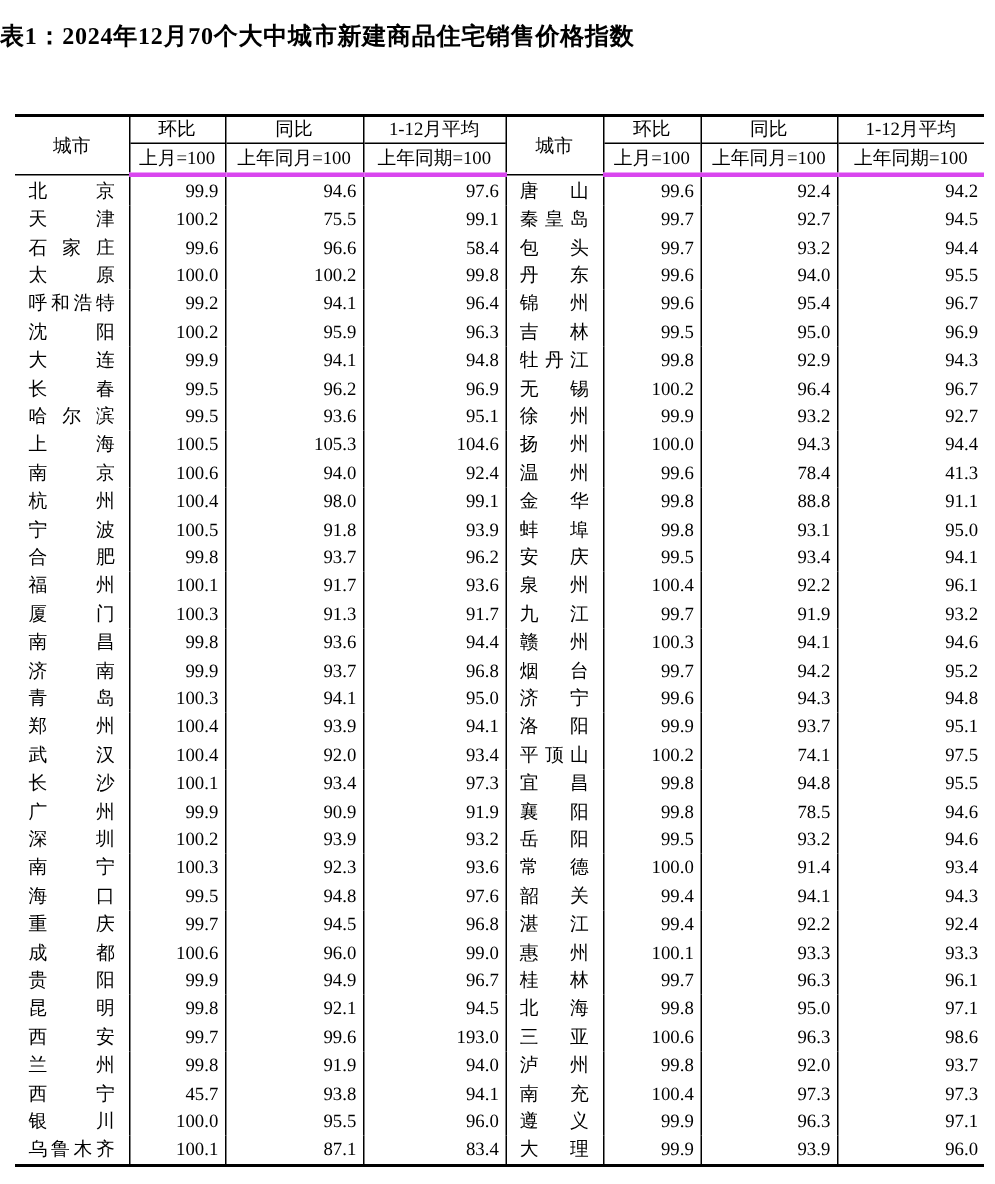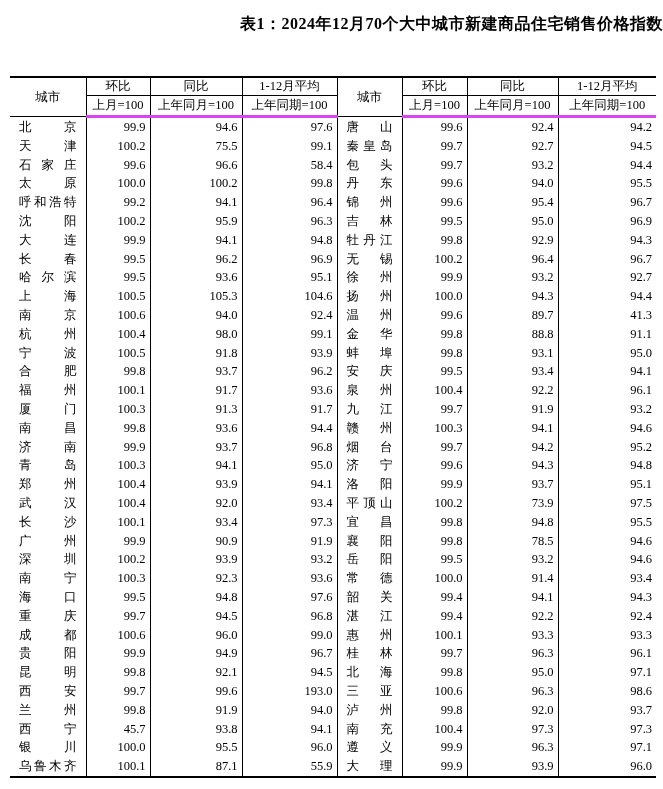--- a/index.html
+++ b/index.html
@@ -6,21 +6,21 @@
   html, body {
     margin: 0; padding: 0;
     width: 663px; height: 789px;
     background: #ffffff;
     color: #000;
     font-family: "Liberation Serif", "DejaVu Serif", serif;
     overflow: hidden;
   }
   .title {
     margin: 14px 0 12px 0;
-    text-align: right;
+    text-align: left;
     font-size: 16px;
     font-weight: bold;
     letter-spacing: 0.5px;
   }
   table.price-index {
     margin: 41px 0 0 10px;
     width: 646px;
     table-layout: fixed;
     border-collapse: collapse;
     border-top: 2.5px solid #000;
@@ -204,21 +204,21 @@
     <td class="num">94.3</td>
     <td class="num">94.4</td>
   </tr>
       <tr>
     <td class="city">南京</td>
     <td class="num">100.6</td>
     <td class="num">94.0</td>
     <td class="num">92.4</td>
     <td class="city">温州</td>
     <td class="num">99.6</td>
-    <td class="num">89.7</td>
+    <td class="num">78.4</td>
     <td class="num">41.3</td>
   </tr>
       <tr>
     <td class="city">杭州</td>
     <td class="num">100.4</td>
     <td class="num">98.0</td>
     <td class="num">99.1</td>
     <td class="city">金华</td>
     <td class="num">99.8</td>
     <td class="num">88.8</td>
@@ -304,21 +304,21 @@
     <td class="num">93.7</td>
     <td class="num">95.1</td>
   </tr>
       <tr>
     <td class="city">武汉</td>
     <td class="num">100.4</td>
     <td class="num">92.0</td>
     <td class="num">93.4</td>
     <td class="city">平顶山</td>
     <td class="num">100.2</td>
-    <td class="num">73.9</td>
+    <td class="num">74.1</td>
     <td class="num">97.5</td>
   </tr>
       <tr>
     <td class="city">长沙</td>
     <td class="num">100.1</td>
     <td class="num">93.4</td>
     <td class="num">97.3</td>
     <td class="city">宜昌</td>
     <td class="num">99.8</td>
     <td class="num">94.8</td>
@@ -441,20 +441,20 @@
     <td class="num">96.0</td>
     <td class="city">遵义</td>
     <td class="num">99.9</td>
     <td class="num">96.3</td>
     <td class="num">97.1</td>
   </tr>
       <tr>
     <td class="city">乌鲁木齐</td>
     <td class="num">100.1</td>
     <td class="num">87.1</td>
-    <td class="num">55.9</td>
+    <td class="num">83.4</td>
     <td class="city">大理</td>
     <td class="num">99.9</td>
     <td class="num">93.9</td>
     <td class="num">96.0</td>
   </tr>
     </tbody>
 </table>
 
 </body></html>

